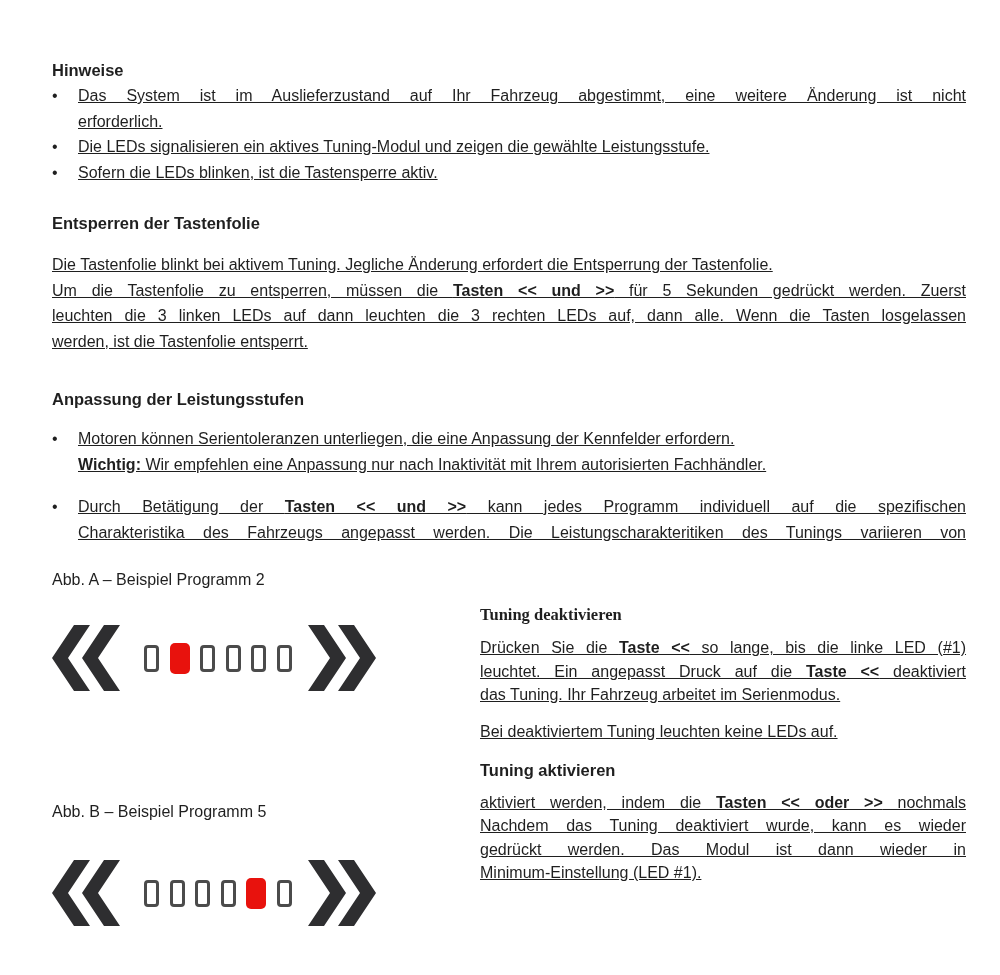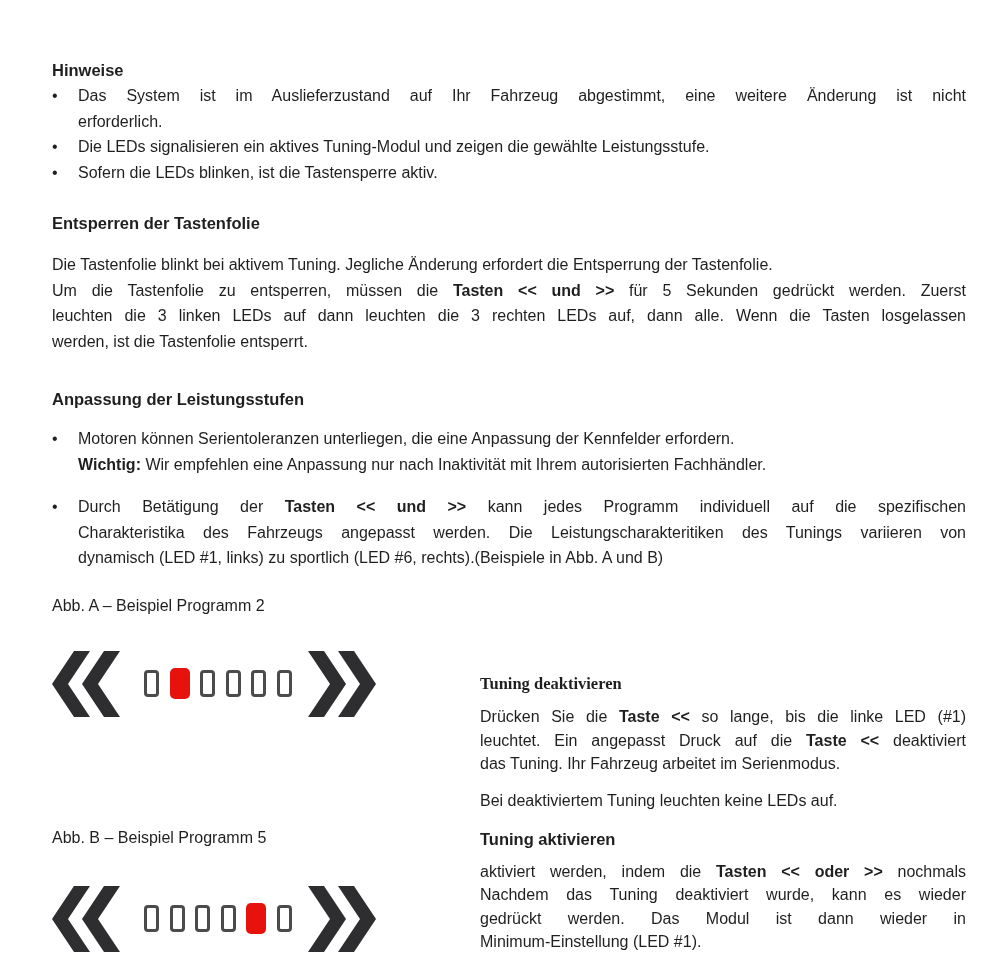--- a/index.html
+++ b/index.html
@@ -14,34 +14,34 @@
   .page{
     width:1000px;height:975px;background:var(--background);
     padding:26px 34px 0 52px;
     font-family:"Liberation Sans",sans-serif;
     font-size:16px;line-height:25.5px;color:var(--text);
     overflow:hidden;
     margin-top:32px;
   }
   b{font-weight:bold;}
   .doc-heading{font-size:16.5px;font-weight:bold;margin:0;line-height:25px;}
-  .tline{width:100%;}
+  .tline{width:100%;text-decoration:underline;}
   .tline.jl{text-align:justify;text-align-last:justify;}
   .para{margin:0;}
   .bullet{display:flex;margin:0;}
   .bullet .dot{width:26px;flex:none;}
   .bullet .btext{flex:1;min-width:0;}
   
   .sec-entsperren-h{margin-top:26px;}
   .sec-entsperren-p{margin-top:16px;}
   .sec-anpassung-h{margin-top:33px;}
   .anp-b1{margin-top:14px;}
   .anp-b2{margin-top:17px;}
   
-  .two-col{display:flex;margin-top:21px;align-items:flex-end;}
+  .two-col{display:flex;margin-top:21px;}
   .col-left{width:428px;flex:none;}
   .col-right{flex:1;min-width:0;}
   .col-right .tline{line-height:23.5px;}
   .fig-label{line-height:21px;}
   .fig-label.a{margin-top:3px;}
   .fig-label.b{margin-top:108px;}
   .diagram{display:flex;align-items:center;height:70px;}
   .diagram.a{margin-top:33px;}
   .diagram.b{margin-top:36px;}
   .chev{flex:none;color:var(--chevron);display:block;}
@@ -105,21 +105,20 @@
       <div class="btext">
           <div class="tline"><span>Motoren können Serientoleranzen unterliegen, die eine Anpassung der Kennfelder erfordern.</span></div>
           <div class="tline"><b>Wichtig:</b><span> Wir empfehlen eine Anpassung nur nach Inaktivität mit Ihrem autorisierten Fachhändler.</span></div>
         </div>
     </div>
     <div class="bullet anp-b2">
       <span class="dot">•</span>
       <div class="btext">
           <div class="tline jl"><span>Durch Betätigung der </span><b>Tasten &lt;&lt; und &gt;&gt;</b><span> kann jedes Programm individuell auf die spezifischen</span></div>
           <div class="tline jl"><span>Charakteristika des Fahrzeugs angepasst werden. Die Leistungscharakteritiken des Tunings variieren von</span></div>
-          <div class="tline"><span>dynamisch (LED #1, links) zu sportlich (LED #6, rechts).(Beispiele in Abb. A und B)</span></div>
         </div>
     </div>
   </div>
 
   <div class="two-col">
 
     <div class="col-left">
       <div class="fig-label a">Abb. A – Beispiel Programm 2</div>
       <div class="diagram a">
         <svg class="chev" width="68" height="66" viewBox="0 0 68 66" aria-hidden="true">

